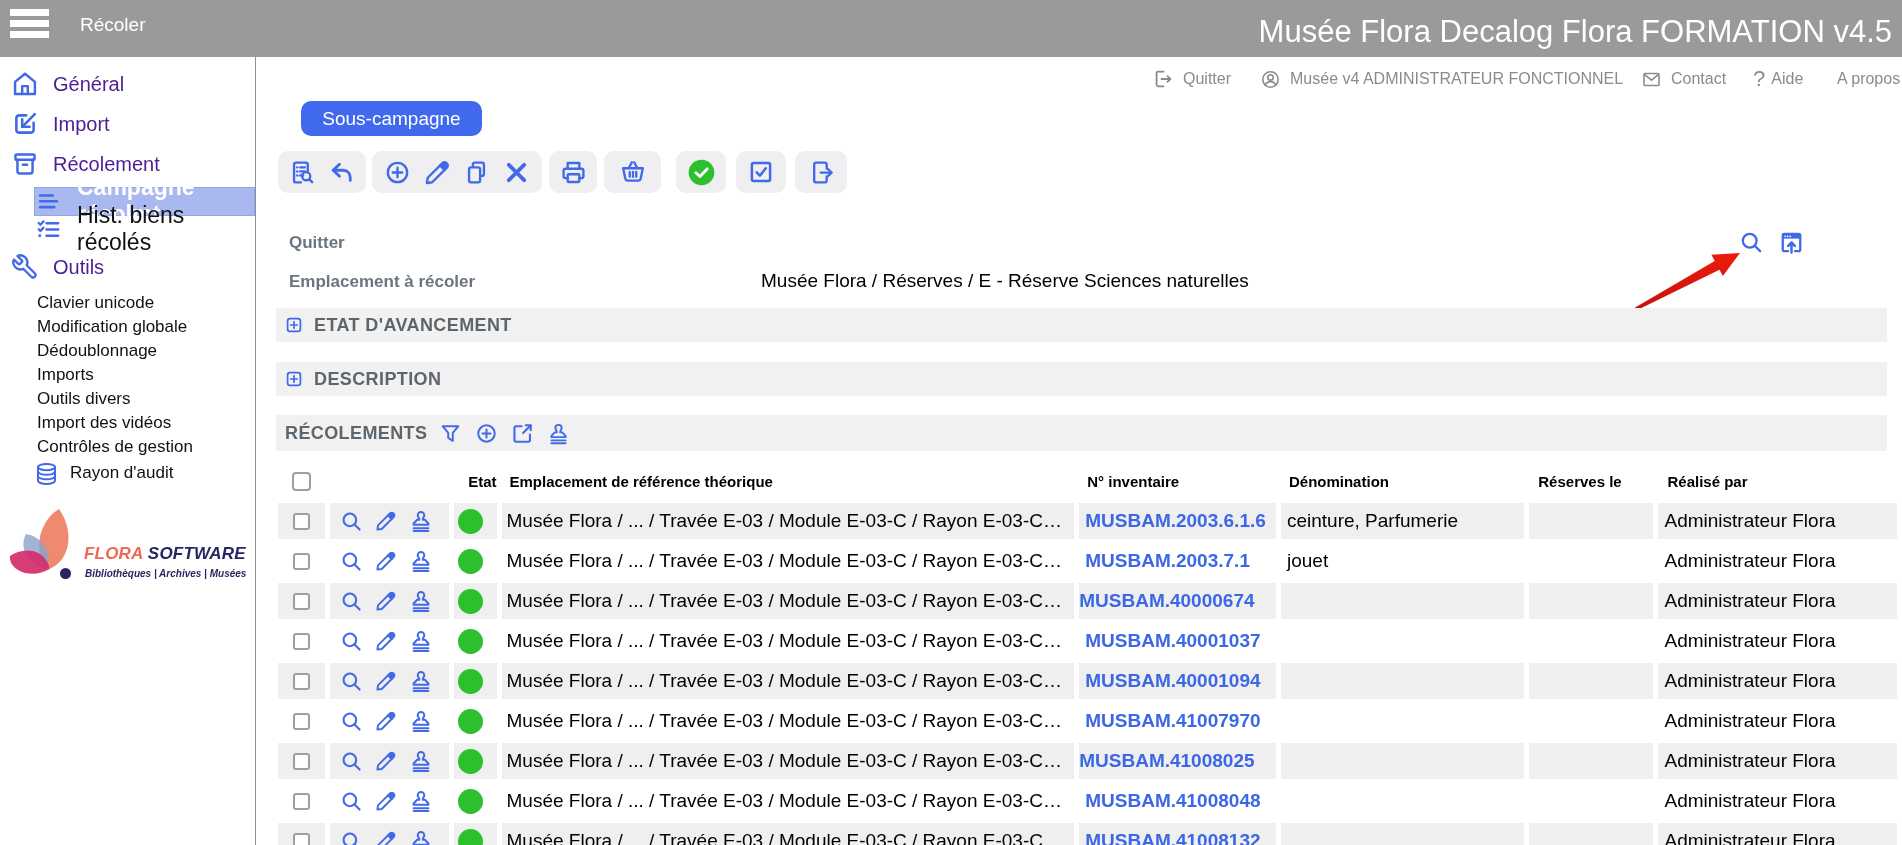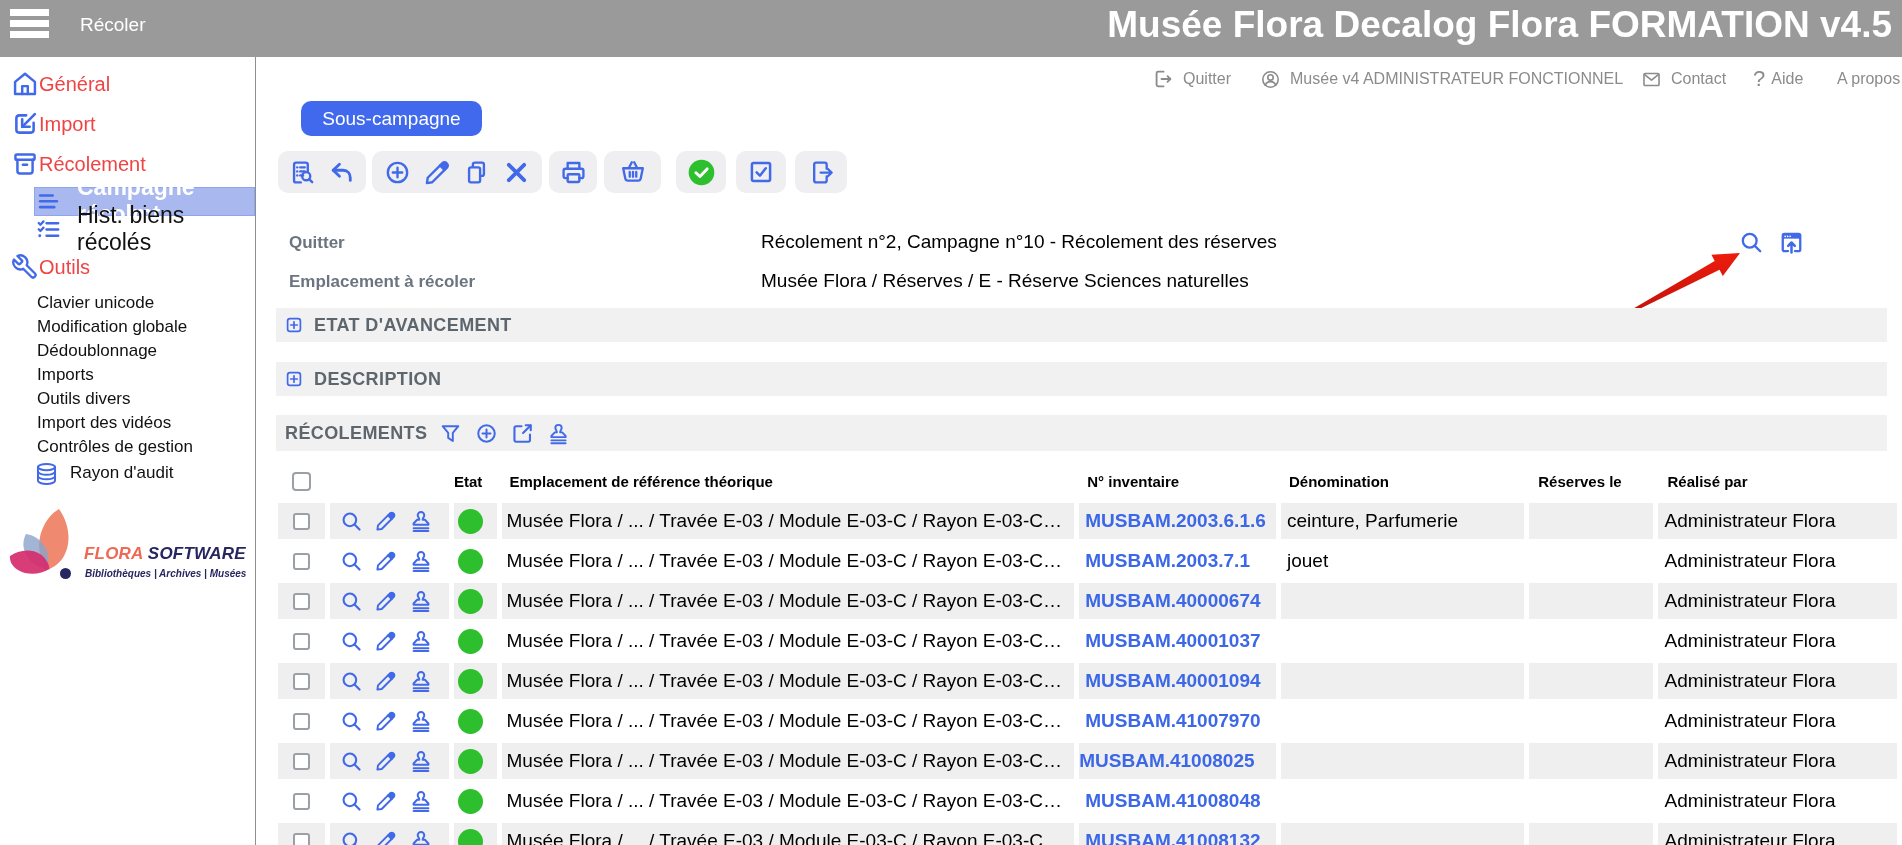--- a/index.html
+++ b/index.html
@@ -4,26 +4,26 @@
 <title>Flora</title>
 <style>
 * { margin:0; padding:0; box-sizing:border-box; }
 html,body { width:1902px; height:845px; overflow:hidden; background:#fff;
   font-family:"Liberation Sans", sans-serif; }
 #page { position:relative; width:1902px; height:845px; }
 #topbar { position:absolute; left:0; top:0; width:1902px; height:57px; background:#9a9a9a; }
 #burger { position:absolute; left:10px; top:9px; width:39px; height:29px; }
 #burger div { height:7px; background:#fff; margin-bottom:4px; }
 #recoler { position:absolute; left:80px; top:14px; color:#fff; font-size:19px; }
-#apptitle { position:absolute; right:10px; top:4px; color:#fff; font-size:37px; font-weight:bold; }
+#apptitle { position:absolute; right:10px; top:14px; color:#fff; font-size:31px; font-weight:normal; }
 #sidebar { position:absolute; left:0; top:57px; width:256px; height:788px; background:#fff;
   border-right:1px solid #8f8f8f; }
 .mi { position:absolute; display:flex; align-items:center; height:36px; }
 .mi .ictop { width:28px; height:28px; margin-left:11px; display:flex; }
-.mi .lbl { font-size:20px; color:#ef4444; }
+.mi .lbl { font-size:20px; color:#4c1d95; margin-left:14px; }
 #hl { position:absolute; left:34px; top:130px; width:221px; height:29px; background:#a9b9ef; border:1px solid #8ea6ec; }
 .smi { position:absolute; display:flex; align-items:center; height:28px; }
 .smi .icsub { width:25px; height:25px; margin-left:36px; display:flex; }
 .smi .lbl { font-size:23px; color:#111; margin-left:16px; }
 .slink { position:absolute; left:37px; font-size:17px; color:#111; height:24px; line-height:24px; }
 #logo { position:absolute; left:0; top:440px; width:204px; height:100px;font-style:italic; }
 .tlink { position:absolute; top:68px; height:22px; display:flex; align-items:center;
   color:#8b8b8b; font-size:16px; }
 .tlink svg { margin-right:9px; }
 #tab { position:absolute; left:301px; top:101px; width:181px; height:35px; background:#4169ee;
@@ -272,21 +272,20 @@
       <svg width="27" height="27" viewBox="0 0 24 24" style="">
         <g fill="none" stroke="#4169e8" stroke-width="2.1" stroke-linecap="round" stroke-linejoin="round">
           <path d="M16.6 8.6 V4.9 Q16.6 3.2 14.9 3.2 H7.2 Q5.5 3.2 5.5 4.9 V19.1 Q5.5 20.8 7.2 20.8 H14.9 Q16.6 20.8 16.6 19.1 V15.6"></path>
           <path d="M11.3 12.1 H20.6"></path>
           <path d="M17.7 8.9 L20.9 12.1 L17.7 15.3"></path>
         </g>
       </svg>
     </div>
 
   <div class="flabel" style="top:233px">Quitter</div>
-  <div class="fvalue" style="top:231px">Récolement n°2, Campagne n°10 - Récolement des réserves</div>
   <div class="flabel" style="top:272px">Emplacement à récoler</div>
   <div class="fvalue" style="top:270px">Musée Flora / Réserves / E - Réserve Sciences naturelles</div>
 
 <div style="position:absolute;left:1739px;top:230px"><svg width="25" height="25" viewBox="0 0 24 24" style="">
         <g fill="none" stroke="#4169e8" stroke-width="2.2" stroke-linecap="round" stroke-linejoin="round">
           <circle cx="10.3" cy="10.3" r="6.6"></circle>
           <path d="M15.2 15.2 L20.4 20.4"></path>
         </g>
       </svg></div>
 <div style="position:absolute;left:1779px;top:230px"><svg width="25" height="25" viewBox="0 0 24 24" style="">
@@ -356,21 +355,21 @@
       <span class="ttl" style="margin-left:12px">DESCRIPTION</span>
     </div>
 
 <table id="tbl">
       <tbody>
 <tr class="hd">
           <td style="width:48px">
             <div class="cbx" style="border-radius:4px;width:19px;height:19px"></div>
           </td>
           <td style="width:119px"></td>
-          <td style="width:43px;text-align:left">Etat</td>
+          <td style="width:43px;text-align:right">Etat</td>
           <td style="width:573px;padding-left:8px">Emplacement de référence théorique</td>
           <td style="width:197px;padding-left:8px">N° inventaire</td>
           <td style="width:245px;padding-left:8px">Dénomination</td>
           <td style="width:125px;padding-left:9px">Réserves le</td>
           <td style="width:240px;padding-left:9px">Réalisé par</td>
         </tr>
 <tr class="g">
           <td>
             <div class="cbx"></div>
           </td>
@@ -469,21 +468,21 @@
                   <path d="M4.6 19.2 H19.4"></path>
                   <path d="M4.6 22.1 H19.4"></path>
                 </g>
               </svg>
             </div>
           </td>
           <td>
             <div class="dot"></div>
           </td>
           <td style="padding-left:5px">Musée Flora / ... / Travée E-03 / Module E-03-C / Rayon E-03-C…</td>
-          <td style="padding-left:6px"><span class="inv">MUSBAM.40000674</span></td>
+          <td style="padding-left:0"><span class="inv">MUSBAM.40000674</span></td>
           <td style="padding-left:6px"></td>
           <td></td>
           <td style="padding-left:6px">Administrateur Flora</td>
         </tr>
 <tr class="w">
           <td>
             <div class="cbx"></div>
           </td>
           <td>
             <div class="icell">

